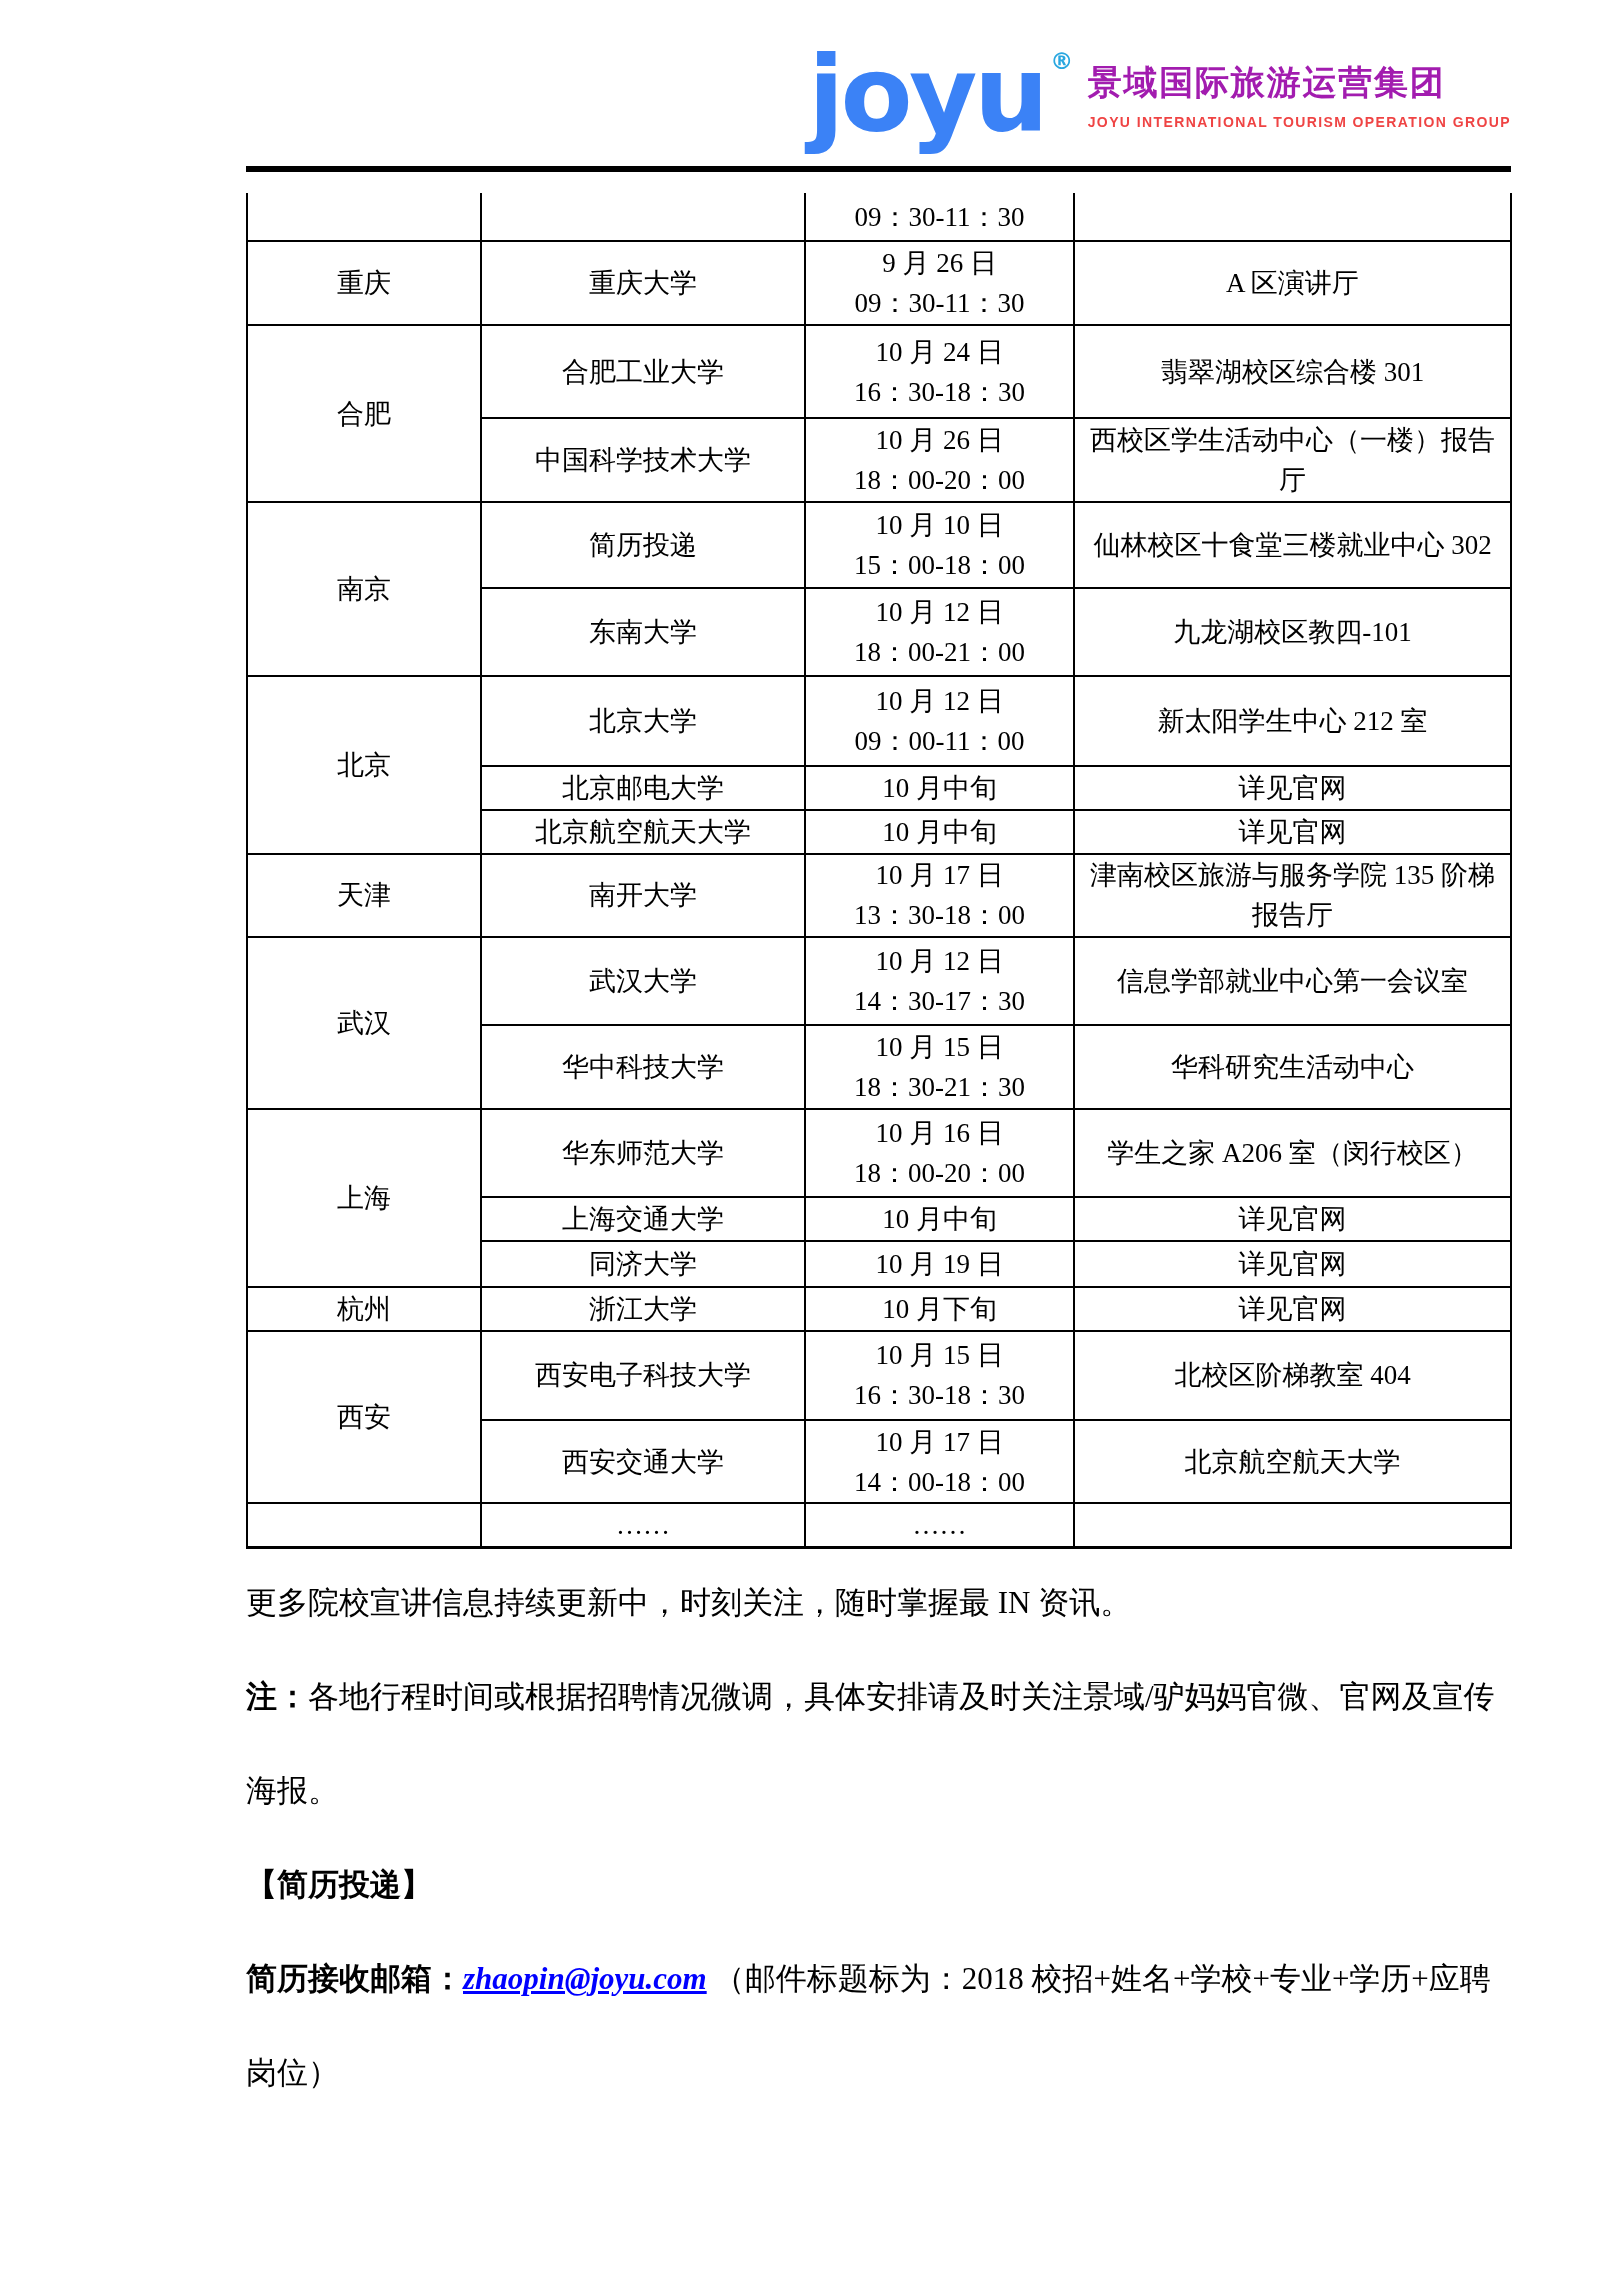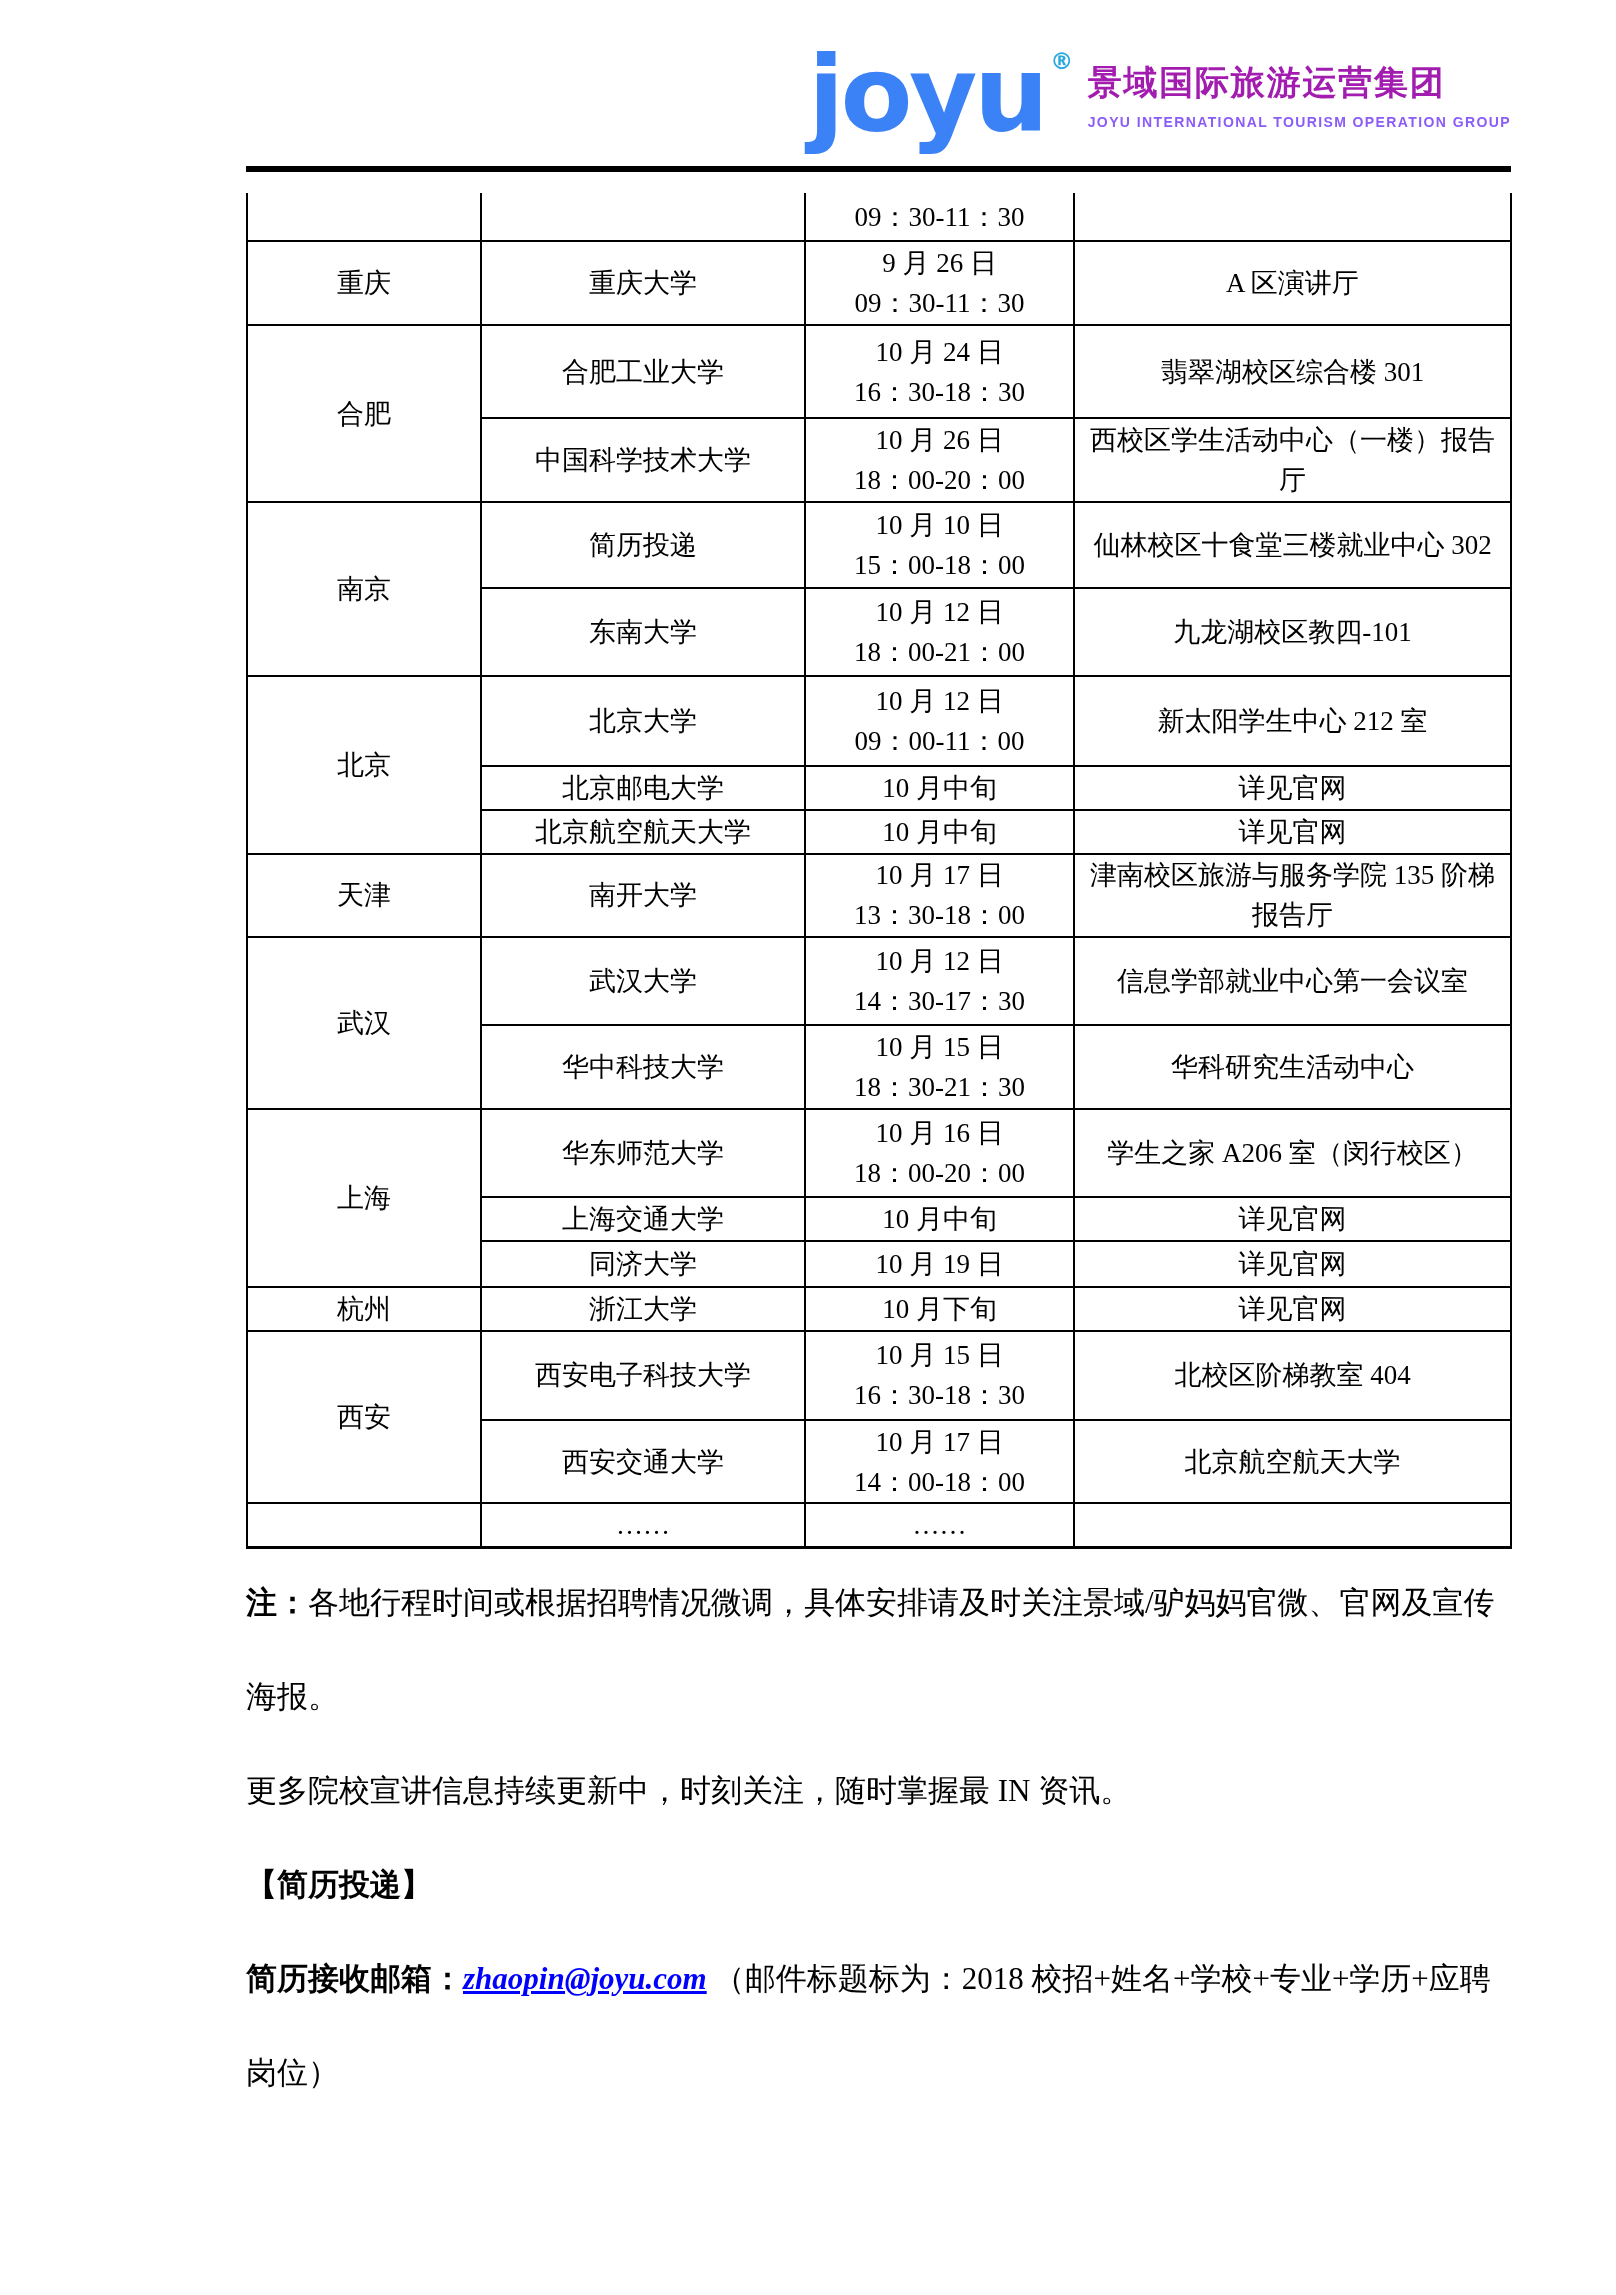--- a/index.html
+++ b/index.html
@@ -82,21 +82,21 @@
 </head>
 <body>
 
 <div class="page">
 
   <div class="logo">
     <span class="logo-wordmark" style="color: #3b82f6;">joyu</span>
     <span class="logo-reg" style="color: rgb(41, 167, 224);">®</span>
     <span class="logo-text-col">
       <span class="logo-cn" style="display: block; color: #a21caf;">景域国际旅游运营集团</span>
-      <span class="logo-en" style="display: block; color: #8b5cf6;">JOYU INTERNATIONAL TOURISM OPERATION GROUP</span>
+      <span class="logo-en" style="display: block; color: #ef4444;">JOYU INTERNATIONAL TOURISM OPERATION GROUP</span>
     </span>
   </div>
 
   <div class="header-rule"></div>
 
   <table class="schedule">
     <colgroup>
       <col style="width:234px">
         <col style="width:324px">
         <col style="width:269px">
@@ -256,20 +256,20 @@
           <td>……</td>
           <td>
             <span class="date-line">……</span>
           </td>
           <td class="loc-col"></td>
         </tr>
       </tbody>
   </table>
 
   <div class="doc-text">
+    <p>更多院校宣讲信息持续更新中，时刻关注，随时掌握最 IN 资讯。</p>
     <p><span class="b">注：</span><span>各地行程时间或根据招聘情况微调，具体安排请及时关注景域/驴妈妈官微、官网及宣传海报。</span></p>
-    <p>更多院校宣讲信息持续更新中，时刻关注，随时掌握最 IN 资讯。</p>
     <p class="b">【简历投递】</p>
     <p><span class="b">简历接收邮箱：</span><a href="#" class="email-link">zhaopin@joyu.com</a><span class="email-note">（邮件标题标为：2018 校招+姓名+学校+专业+学历+应聘岗位）</span></p>
   </div>
 
 </div>
 
 
 </body></html>

